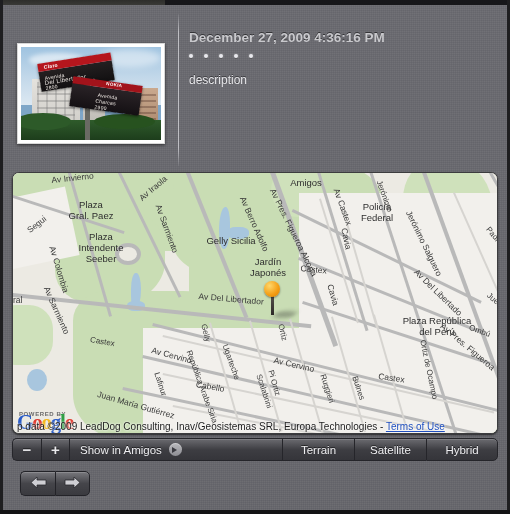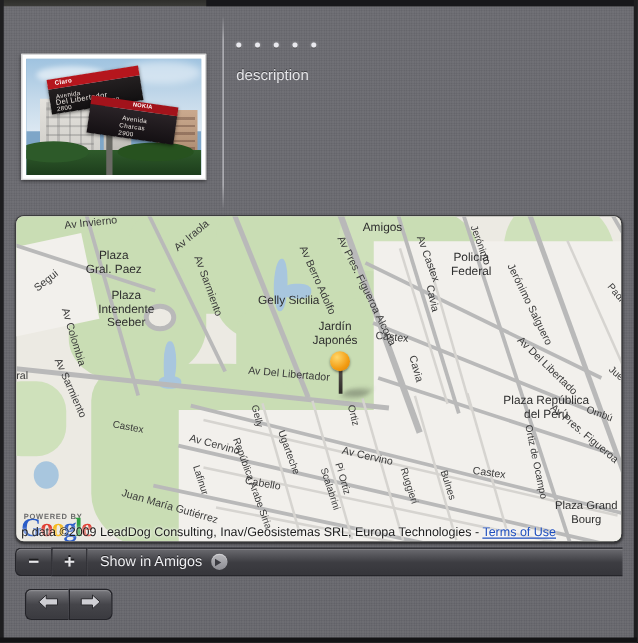--- a/index.html
+++ b/index.html
@@ -200,20 +200,21 @@
           <span class="sgt" style="left:38%;top:22%;">Avenida</span>
           <span class="sgt" style="left:36%;top:48%;">Charcas</span>
           <span class="sgt" style="left:36%;top:74%;">2900</span>
         </div>
       </div>
     </div>
 
     <div class="divider"></div>
 
     <div class="meta">
+      <div class="date">December 27, 2009 4:36:16 PM</div>
       <div class="rating">
         <span class="dot"></span>
         <span class="dot"></span>
         <span class="dot"></span>
         <span class="dot"></span>
         <span class="dot"></span>
       </div>
       <div class="desc">description</div>
     </div>
   </div>
@@ -273,21 +274,20 @@
       <div class="rdw" style="left:330px;top:40px;width:2px;height:120px;transform:rotate(-16deg);"></div>
 
       <div style="position:absolute;left:102px;top:70px;width:26px;height:22px;border:4px solid #b9b9b9;border-radius:50%;background:#eceae3;"></div>
 
       <div class="plc" style="left:78px;top:26px;">Plaza<br>Gral. Paez</div>
       <div class="plc" style="left:88px;top:58px;">Plaza<br>Intendente<br>Seeber</div>
       <div class="plc" style="left:218px;top:62px;">Gelly Sicilia</div>
       <div class="plc" style="left:255px;top:83px;">Jardín<br>Japonés</div>
       <div class="plc" style="left:364px;top:28px;">Policía<br>Federal</div>
       <div class="plc" style="left:424px;top:142px;">Plaza República<br>del Perú</div>
-      <div class="plc" style="left:456px;top:226px;font-size:9px;">Plaza Grand<br>Bourg</div>
       <div class="plc" style="left:293px;top:4px;">Amigos</div>
 
       <div class="lbl" style="left:124px;top:22px;font-size:8.5px;transform:rotate(-40deg);">Av Iraola</div>
       <div class="lbl" style="left:150px;top:30px;font-size:8.5px;transform:rotate(70deg);">Av Sarmiento</div>
       <div class="lbl" style="left:234px;top:22px;font-size:8.5px;transform:rotate(66deg);">Av Berro Adolfo</div>
       <div class="lbl" style="left:264px;top:14px;font-size:8.5px;transform:rotate(64deg);">Av Pres. Figueroa Alcorta</div>
       <div class="lbl" style="left:328px;top:14px;font-size:8.5px;transform:rotate(70deg);">Av Castex</div>
       <div class="lbl" style="left:370px;top:6px;font-size:8px;transform:rotate(70deg);">Jerónimo</div>
       <div class="lbl" style="left:400px;top:36px;font-size:8.5px;transform:rotate(64deg);">Jerónimo Salguero</div>
       <div class="lbl" style="left:478px;top:52px;font-size:8px;transform:rotate(50deg);">Padre Ca</div>
@@ -340,20 +340,25 @@
     <div class="btn l zoomout">
       <span class="glyph">−</span>
     </div>
     <div class="btn zoomin">
       <span class="glyph">+</span>
     </div>
     <div class="btn places">
       <span>Show in Amigos</span>
       <span class="goicon"></span>
     </div>
+    <div class="segs">
+      <div class="btn seg first">Terrain</div>
+      <div class="btn seg first">Satellite</div>
+      <div class="btn seg first last">Hybrid</div>
+    </div>
   </div>
 
   <div class="navgrp">
     <div class="navbtn l">
       <span>
         <svg width="17" height="13" viewBox="0 0 17 13">
             <path d="M7 1 L1 6.5 L7 12 L7 9 L16 9 L16 4 L7 4 Z" fill="#cfcfd4" stroke="#2a2a2e" stroke-width="0.8"></path>
           </svg>
       </span>
     </div>

